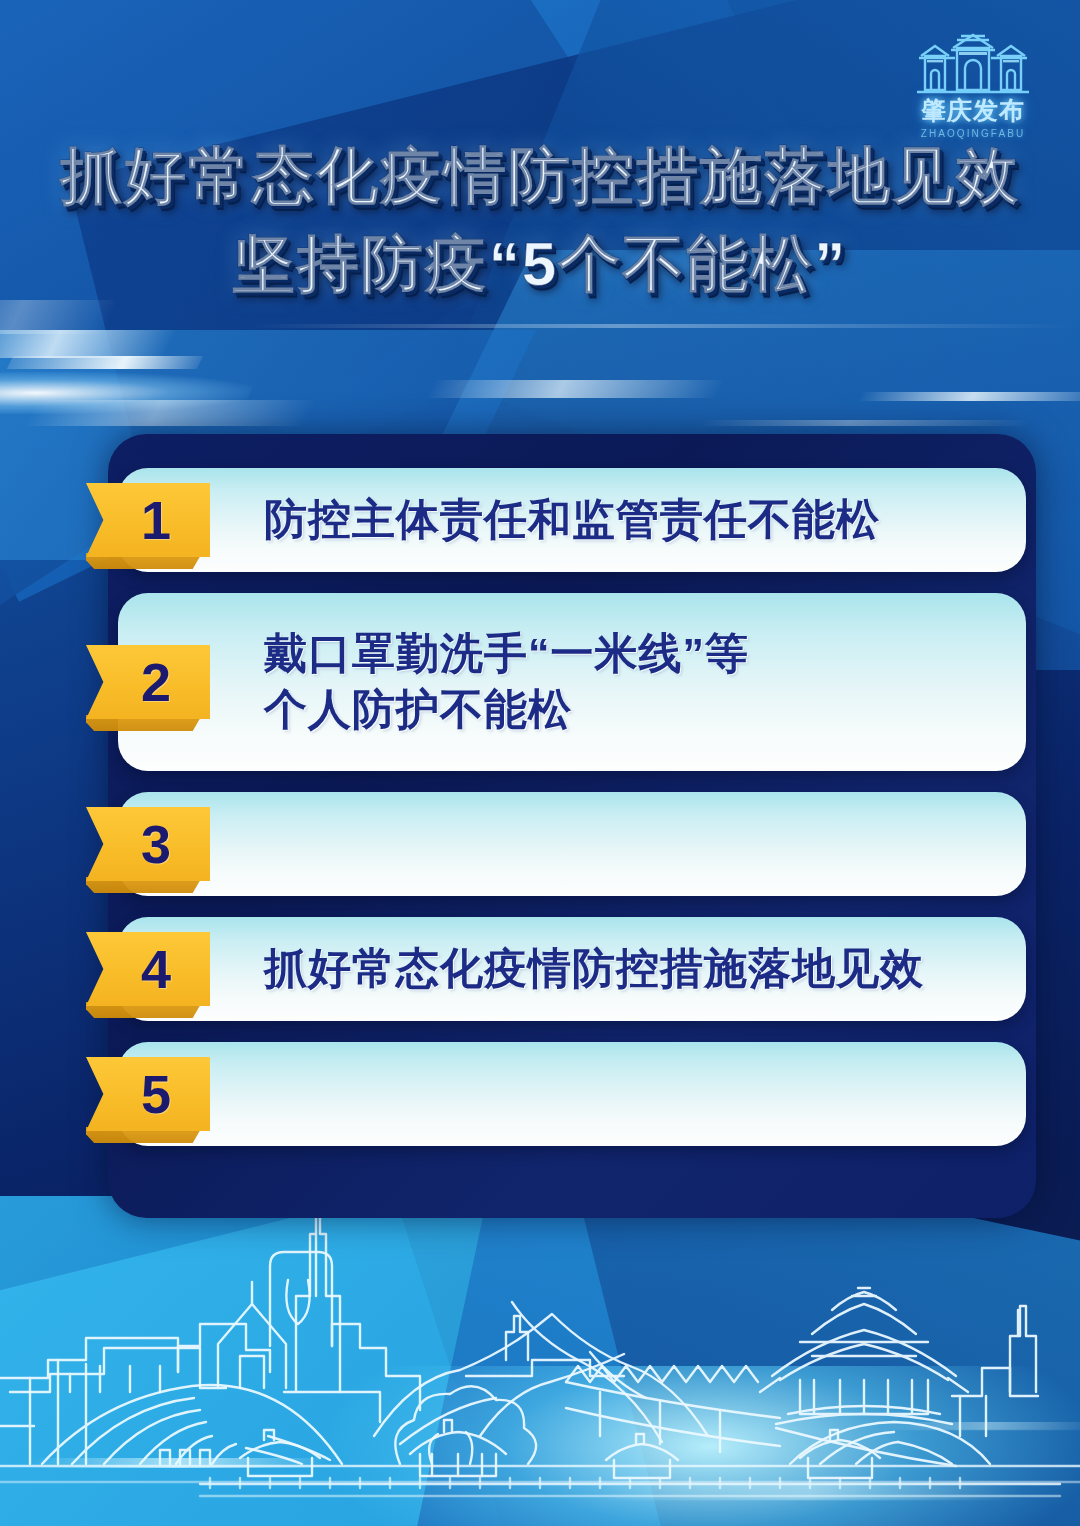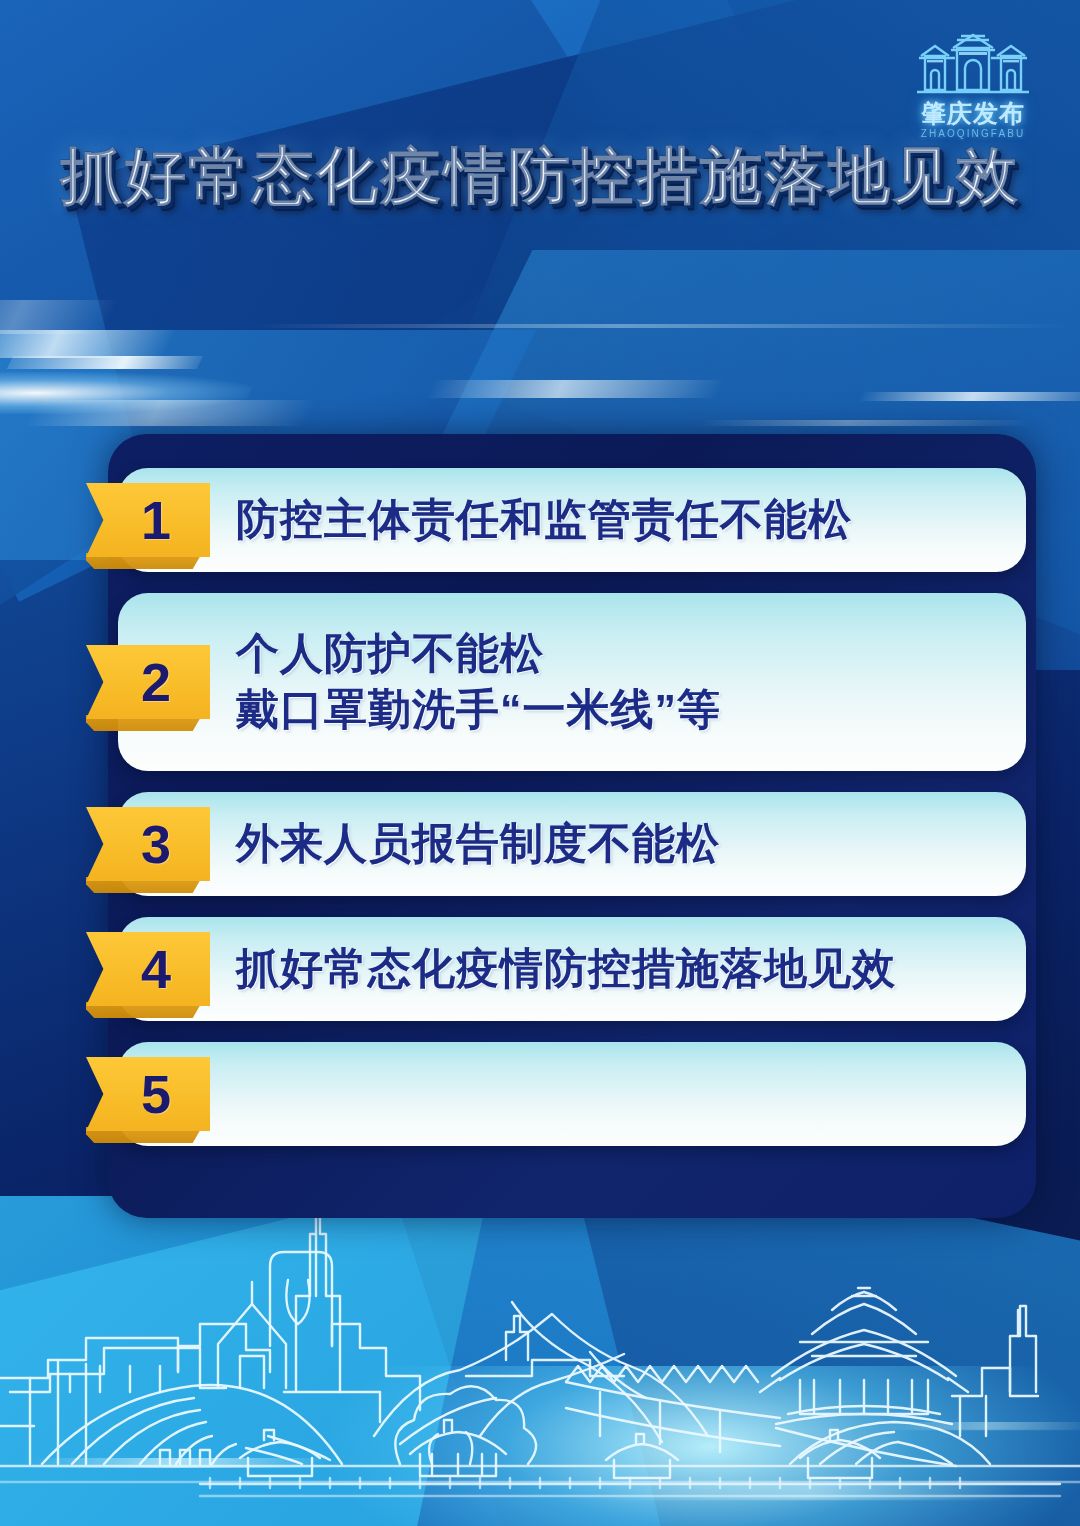--- a/index.html
+++ b/index.html
@@ -97,20 +97,21 @@
   }
   .logo-mark { display:block; margin: 0 auto; }
   .logo-name {
     margin-top: 2px;
     font-size: 25px;
     font-weight: bold;
     letter-spacing: 1px;
     color: #bfe9ff;
     text-shadow: 0 0 7px rgba(120,215,255,.95), 0 0 16px rgba(60,170,240,.75);
     line-height: 1.05;
+    font-family: Liberation Mono, monospace;
   }
   .logo-sub {
     font-size: 10px;
     letter-spacing: 2.1px;
     color: #6fb6e4;
     margin-top: 2px;
     text-shadow: 0 0 5px rgba(90,190,245,.8);
   }
 
   
@@ -208,21 +209,21 @@
 
   .card-text {
     font-size: 43px;
     font-weight: bold;
     color: #1b2b86;
     line-height: 1.30;
     letter-spacing: 1px;
     text-shadow: 1px 1px 0 rgba(255,255,255,.85), 2px 2px 3px rgba(120,150,190,.35);
     padding-right: 18px;
   }
-  .card-text .ln { display: block; }
+  .card-text .ln { display: block; margin-left: 28px; }
 
   
   .footer {
     position: absolute;
     left: 0; bottom: 0;
     width: 1080px; height: 330px;
     z-index: 3;
     overflow: hidden;
   }
   .foot-bg-1 {
@@ -304,20 +305,21 @@
         <rect x="14" y="34" width="16" height="2.4"></rect>
         <rect x="90" y="34" width="16" height="2.4"></rect>
       </g>
     </svg>
     <div class="logo-name">肇庆发布</div>
     <div class="logo-sub">ZHAOQINGFABU</div>
   </div>
 
   <div class="title-block">
     <div class="title-line">抓好常态化疫情防控措施落地见效</div>
+    <div class="title-line">坚持防疫“5个不能松”</div>
   </div>
 
   <div class="panel"></div>
 
   <div class="cards">
 
     <div class="card">
       <div class="tag">
         <div class="tag-shadow"></div>
         <div class="tag-body"></div>
@@ -328,33 +330,30 @@
       </div>
     </div>
 
     <div class="card two-line">
       <div class="tag">
         <div class="tag-shadow"></div>
         <div class="tag-body"></div>
         <div class="tag-num">2</div>
       </div>
       <div class="card-text">
+        <span class="ln">戴口罩勤洗手“一米线”等</span>
         <span class="ln">个人防护不能松</span>
-        <span class="ln">戴口罩勤洗手“一米线”等</span>
       </div>
     </div>
 
     <div class="card">
       <div class="tag">
         <div class="tag-shadow"></div>
         <div class="tag-body"></div>
         <div class="tag-num">3</div>
-      </div>
-      <div class="card-text">
-        <span class="ln">外来人员报告制度不能松</span>
       </div>
     </div>
 
     <div class="card">
       <div class="tag">
         <div class="tag-shadow"></div>
         <div class="tag-body"></div>
         <div class="tag-num">4</div>
       </div>
       <div class="card-text">

